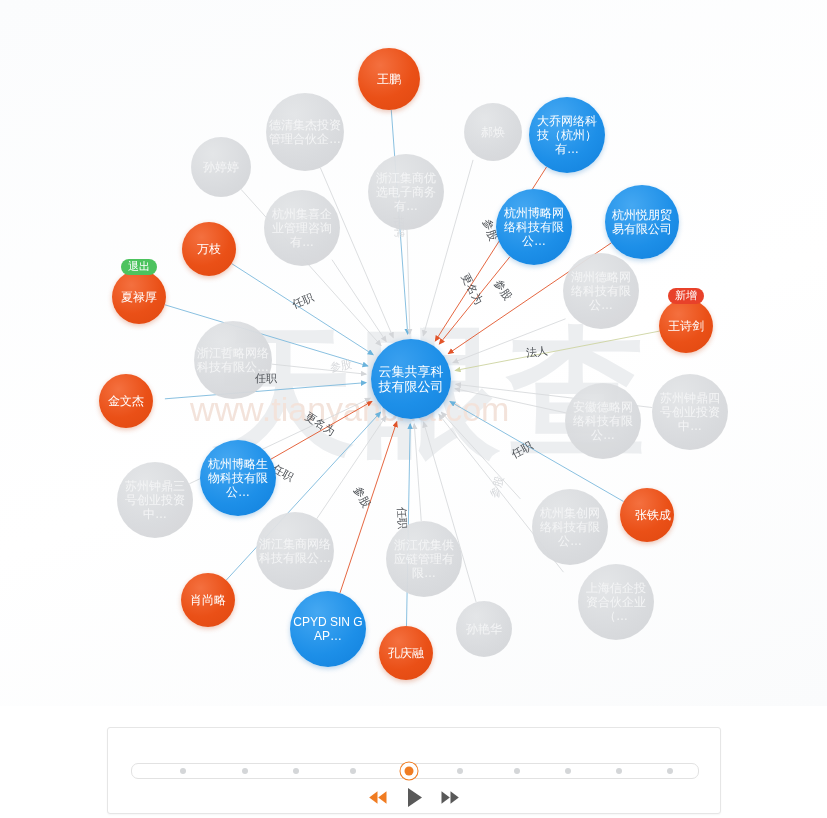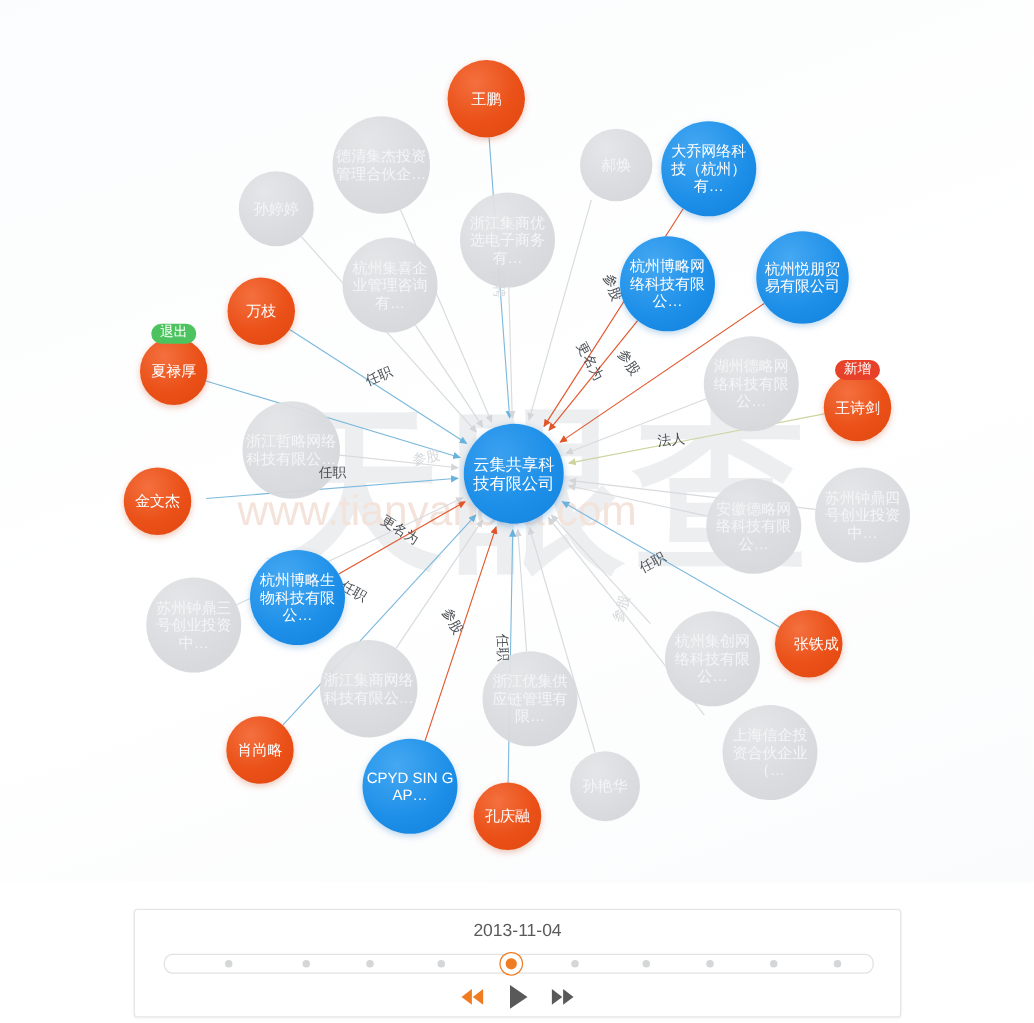--- a/index.html
+++ b/index.html
@@ -185,37 +185,37 @@
       </div>
       <div class="node faded" style="left: 464px; top: 103px; width: 58px; height: 58px;">
         <span>郝焕</span>
       </div>
       <div class="node company" style="left: 529px; top: 97px; width: 76px; height: 76px;">
         <span>大乔网络科技（杭州）有…</span>
       </div>
       <div class="node faded" style="left: 368px; top: 154px; width: 76px; height: 76px;">
         <span>浙江集商优选电子商务有…</span>
       </div>
-      <div class="node faded" style="left: 274px; top: 190px; width: 76px; height: 76px;">
+      <div class="node faded" style="left: 264px; top: 190px; width: 76px; height: 76px;">
         <span>杭州集喜企业管理咨询有…</span>
       </div>
       <div class="node company" style="left: 496px; top: 189px; width: 76px; height: 76px;">
         <span>杭州博略网络科技有限公…</span>
       </div>
       <div class="node company" style="left: 605px; top: 185px; width: 74px; height: 74px;">
         <span>杭州悦朋贸易有限公司</span>
       </div>
       <div class="node person" style="left: 182px; top: 222px; width: 54px; height: 54px;">
         <span>万枝</span>
       </div>
       <div class="node person" style="left: 112px; top: 270px; width: 54px; height: 54px;">
         <span>夏禄厚</span>
         <span class="badge exit">退出</span>
       </div>
-      <div class="node faded" style="left: 563px; top: 269px; width: 76px; height: 76px;">
+      <div class="node faded" style="left: 563px; top: 253px; width: 76px; height: 76px;">
         <span>湖州德略网络科技有限公…</span>
       </div>
       <div class="node person" style="left: 659px; top: 299px; width: 54px; height: 54px;">
         <span>王诗剑</span>
         <span class="badge new">新增</span>
       </div>
       <div class="node faded" style="left: 194px; top: 321px; width: 78px; height: 78px; text-align: center;">
         <span>浙江哲略网络科技有限公…</span>
       </div>
       <div class="node faded" style="left: 565px; top: 383px; width: 76px; height: 76px;">
@@ -278,21 +278,20 @@
       <div class="edge-label" style="left: 472px; top: 289px; transform: translate(-50%, -50%) rotate(62deg);">更名为</div>
       <div class="edge-label" style="left: 320px; top: 424px; transform: translate(-50%, -50%) rotate(32deg);">更名为</div>
       <div class="edge-label" style="left: 537px; top: 352px; transform: translate(-50%, -50%) rotate(-6deg);">法人</div>
       <div class="edge-label faint" style="left: 399px; top: 227px; transform: translate(-50%, -50%) rotate(88deg);">招聘</div>
     </div>
 
 </div>
 
 <div id="timeline">
 
-  <div id="tl-date">2013-11-04</div>
 
   <div id="tl-track">
       <div class="tl-dot" style="left: 9%;"></div>
       <div class="tl-dot" style="left: 20%;"></div>
       <div class="tl-dot" style="left: 29%;"></div>
       <div class="tl-dot" style="left: 39%;"></div>
       <div class="tl-dot active" style="left: 49%;"></div>
       <div class="tl-dot" style="left: 58%;"></div>
       <div class="tl-dot" style="left: 68%;"></div>
       <div class="tl-dot" style="left: 77%;"></div>

